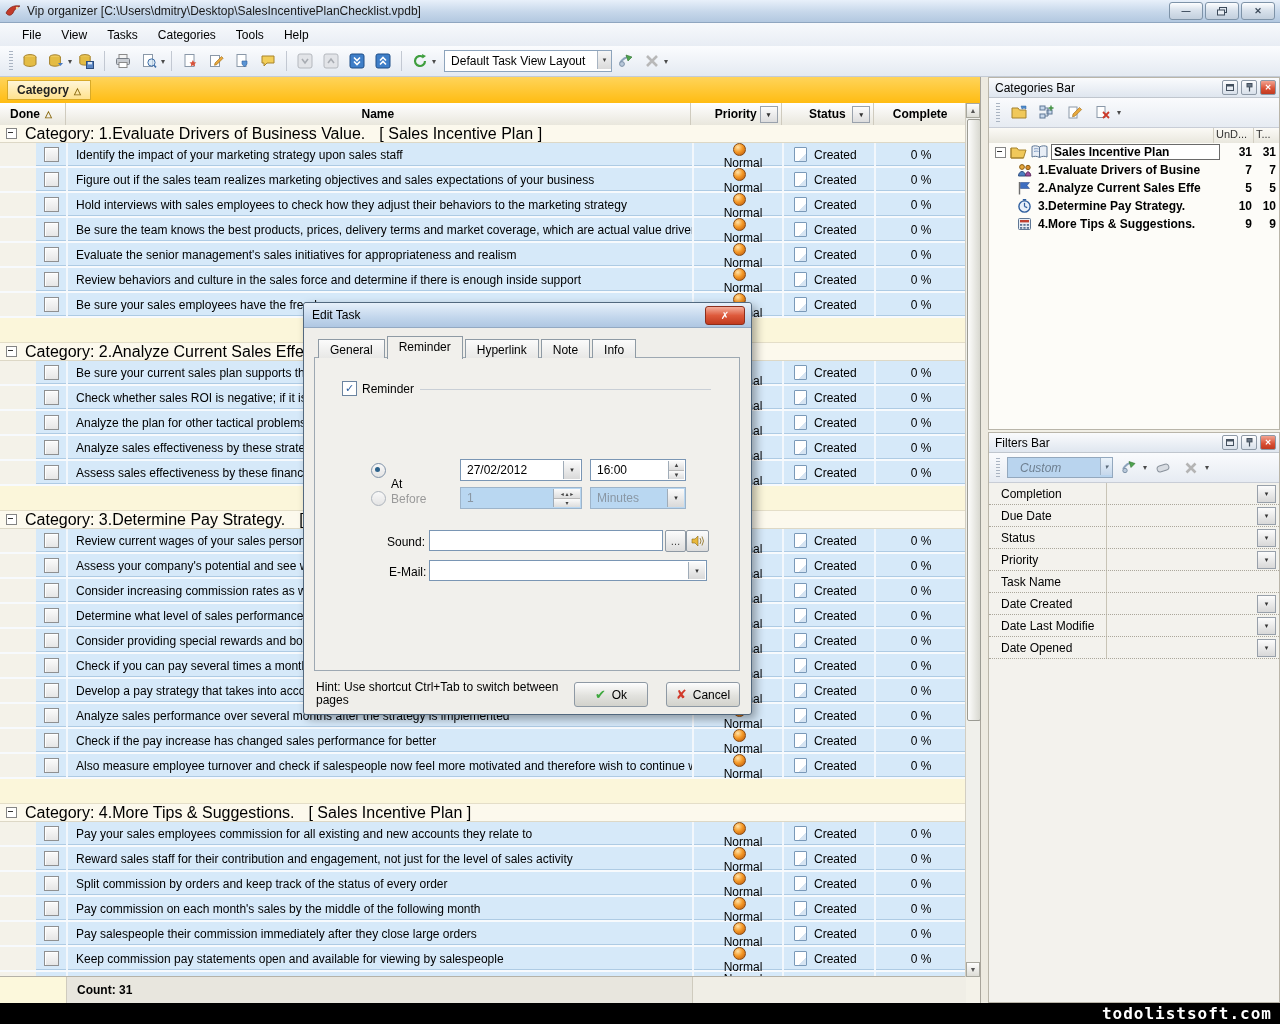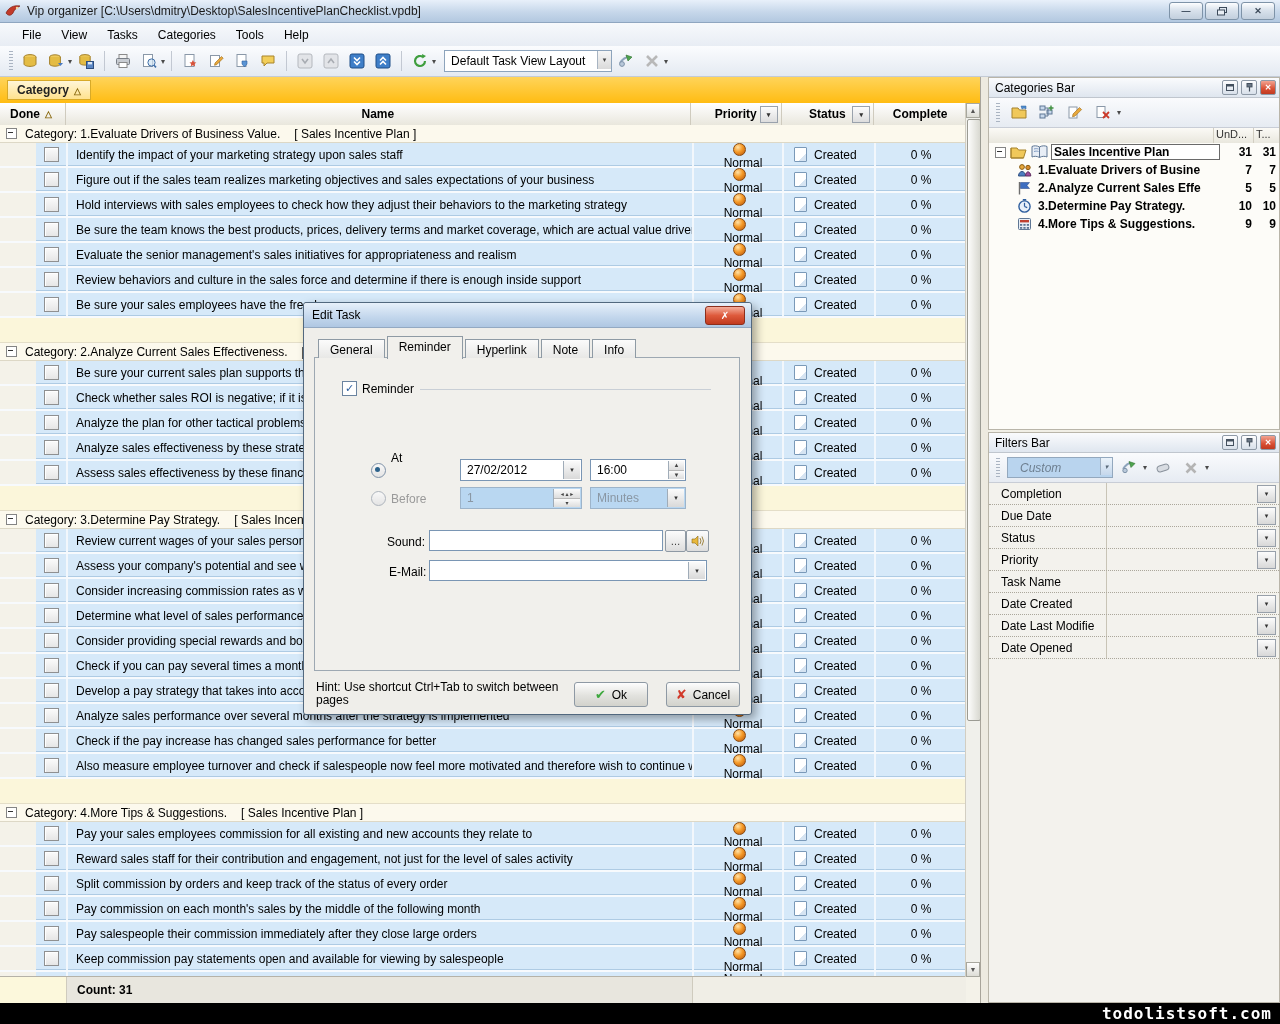--- a/index.html
+++ b/index.html
@@ -45,21 +45,21 @@
     background:linear-gradient(#FFFFFF,#E9E7DD);border-bottom:1px solid #BDB9AC;font-weight:bold;}
   .ch{border-right:1px solid #CFCBBE;display:flex;align-items:center;justify-content:center;font-size:12px;position:relative;}
   .ch.done{width:66px;justify-content:flex-start;padding-left:10px;box-sizing:border-box;}
   .ch.name{width:626px;}
   .ch.pri{width:90px;}
   .ch.stat{width:92px;}
   .ch.comp{width:92px;border-right:none;}
   .fbtn{position:absolute;right:3px;top:3px;width:16px;height:15px;border:1px solid #9AA2AC;
     background:linear-gradient(#FCFCFC,#DDDDDD);display:flex;align-items:center;justify-content:center;font-size:7px;color:#333;}
   .rows{position:absolute;left:0;top:48px;width:966px;height:852px;overflow:hidden;background:#F4F2E9;}
-  .grow{height:17px;background:#FCF9ED;border-bottom:1px solid #DDD8C6;display:flex;align-items:center;font-size:12px;}
+  .grow{height:17px;background:#FCF9ED;border-bottom:1px solid #DDD8C6;display:flex;align-items:center;font-size:16px;}
   .expand{width:9px;height:9px;border:1px solid #848484;background:#fff;margin:0 8px 0 6px;position:relative;flex:none;}
   .expand::after{content:"";position:absolute;left:1px;top:3px;width:5px;height:1px;background:#333;}
   .glabel{white-space:nowrap;}
   .gplan{margin-left:14px;white-space:nowrap;}
   .trow{height:25px;display:flex;box-sizing:border-box;border-bottom:2px solid #F7FAFD;}
   .c-ind{width:36px;background:#F4F2E9;flex:none;}
   .c-done{width:30px;background:#D6E9F9;box-shadow:inset 0 -1px 0 #AECBE4;display:flex;align-items:center;justify-content:center;flex:none;}
   .cb{width:13px;height:13px;border:1px solid #8F9091;background:linear-gradient(#FBFBFB,#E6E6E6);box-shadow:inset 1px 1px 0 #fff;}
   .c-name{width:626px;background:#D6E9F9;box-shadow:inset 0 -1px 0 #AECBE4;border-left:2px solid #F2F7FC;
     display:flex;align-items:center;padding-left:8px;box-sizing:border-box;white-space:nowrap;overflow:hidden;font-size:12px;flex:none;}
@@ -1068,21 +1068,21 @@
       <div class="dtab">Hyperlink</div>
       <div class="dtab">Note</div>
       <div class="dtab">Info</div>
     </div>
     <div class="dpage">
       <div class="cbx" style="left:27px;top:23px;">✓</div>
       <span class="dlbl" style="left:47px;top:24px;">Reminder</span>
       <div class="dline" style="left:105px;right:28px;top:31px;"></div>
 
       <div class="rad sel" style="left:56px;top:105px;"></div>
-      <span class="dlbl" style="left:76px;top:93px;">At</span>
+      <span class="dlbl" style="left:76px;top:119px;">At</span>
       <div class="dfield" style="left:145px;top:101px;width:122px;">
         <span>27/02/2012</span>
         <span class="ddbtn">▾</span>
       </div>
       <div class="dfield" style="left:275px;top:101px;width:96px;">
         <span>16:00</span>
         <div class="spin">
             <div>▲</div>
             <div>▼</div>
           </div>

